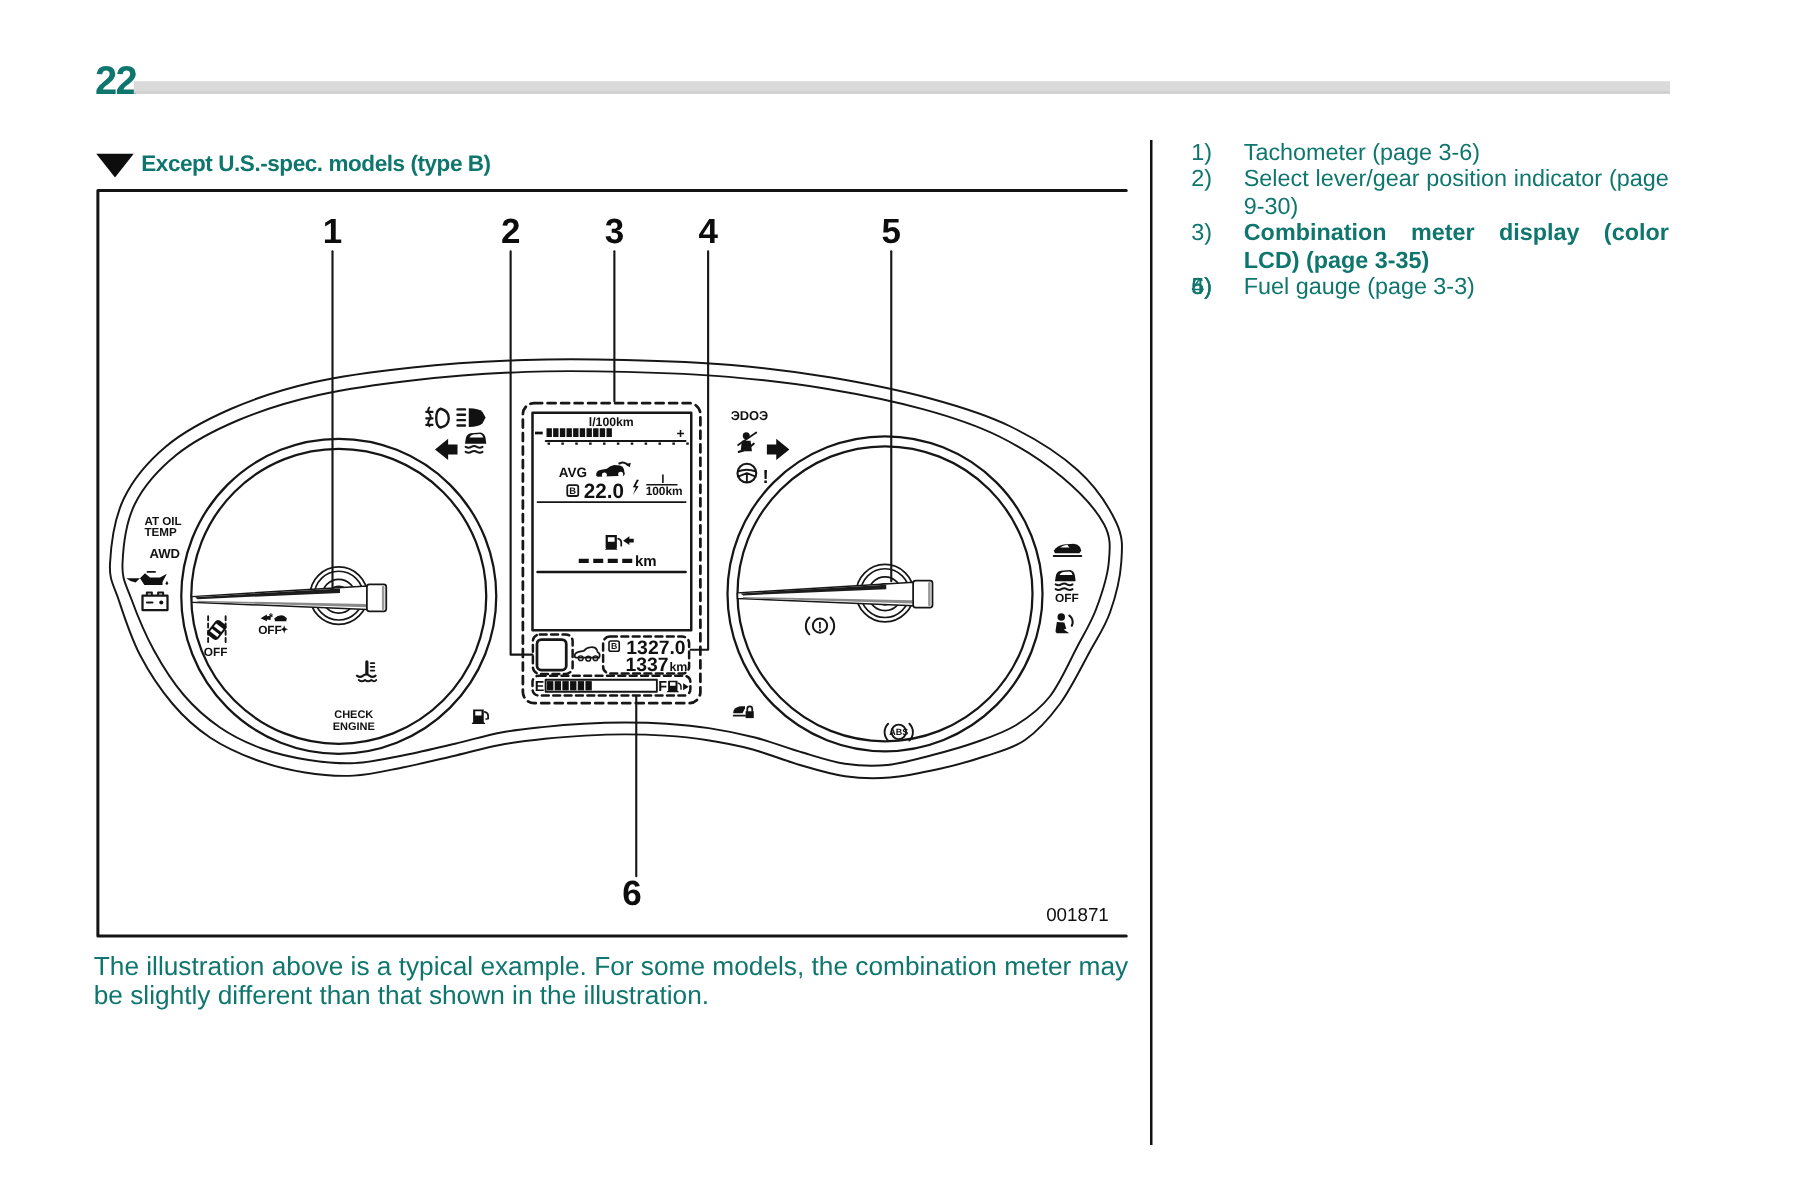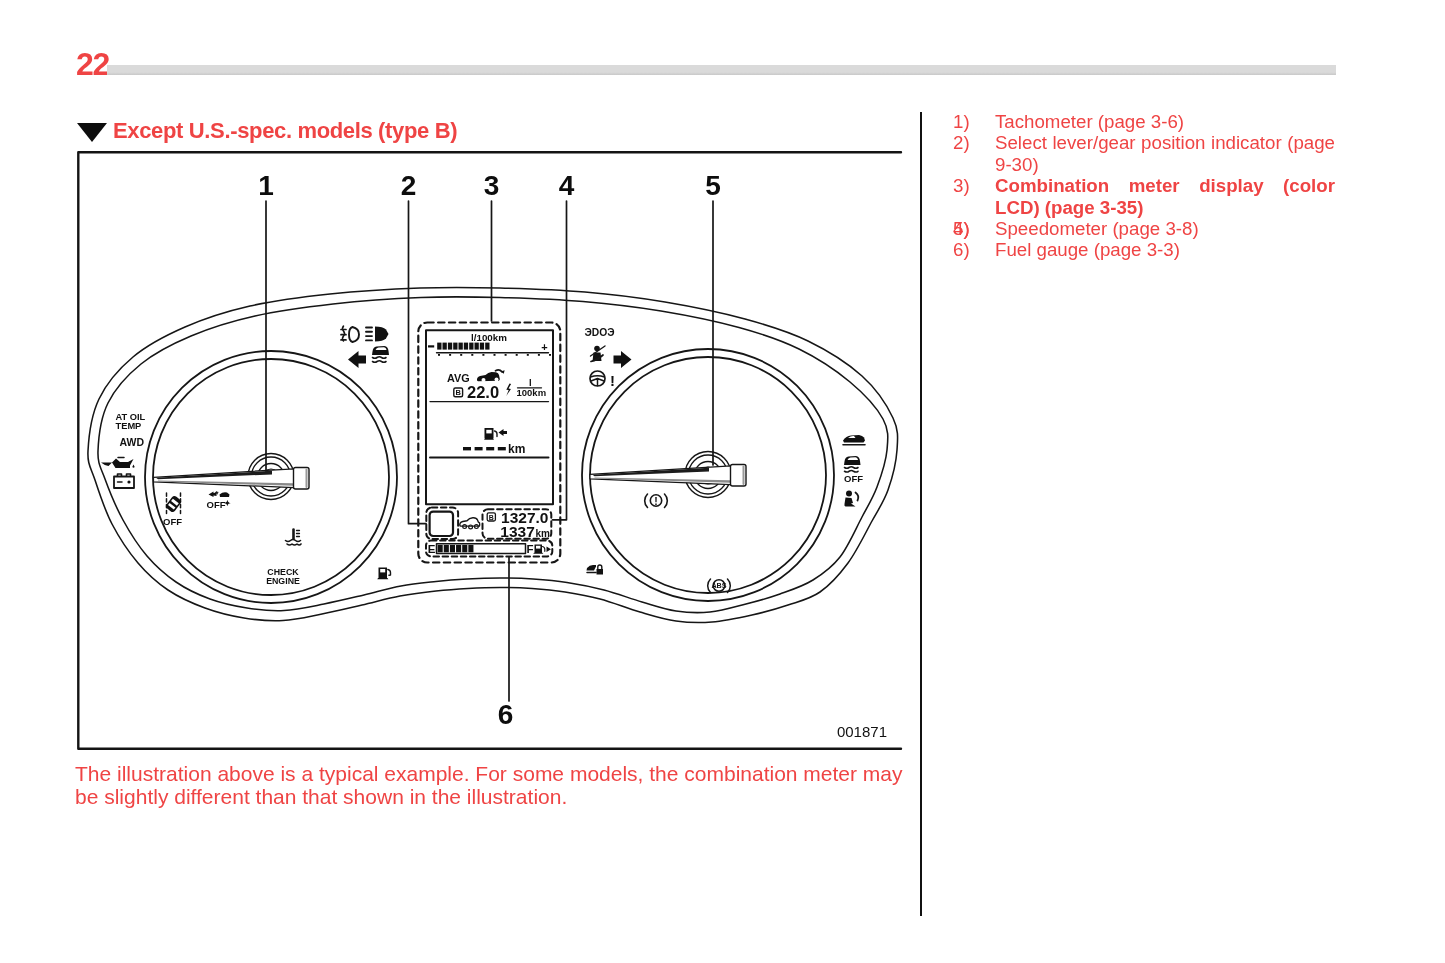--- a/index.html
+++ b/index.html
@@ -1,30 +1,30 @@
 <!DOCTYPE html>
 <html><head>
 <meta charset="utf-8">
 <style>
   html,body { margin:0; padding:0; background:#fff; }
   #page { position:relative; width:1445px; height:963px; background:#ffffff;
-          font-family:"Liberation Sans", sans-serif; color:#ef4444; overflow:hidden; }
+          font-family:"Liberation Sans", sans-serif; color:#0f766e; overflow:hidden; }
   .abs { position:absolute; }
 </style>
 </head>
 <body>
 <div id="page">
 
   <div class="abs" style="left:76px;top:48px;font-size:32px;font-weight:bold;line-height:32px;letter-spacing:-1.4px;">22</div>
 
   <div class="abs" style="left:107px;top:65px;width:1229px;height:10px;background:linear-gradient(#dadada 72%,#c8c8c8);"></div>
 
   <div class="abs" style="left:77px;top:123px;width:0;height:0;border-left:15px solid transparent;border-right:15px solid transparent;border-top:19.5px solid #0d0d0d;"></div>
 
-  <div class="abs" style="left:113px;top:118px;font-size:22px;font-weight:bold;line-height:26px;letter-spacing:-0.35px;">Except U.S.-spec. models (type B)</div>
+  <div class="abs" style="left:113px;top:118px;font-size:18px;font-weight:bold;line-height:26px;letter-spacing:-0.35px;">Except U.S.-spec. models (type B)</div>
 <svg width="1445" height="963" viewBox="0 0 1445 963" xmlns="http://www.w3.org/2000/svg" style="position:absolute;left:0;top:0" fill="none" stroke-linecap="round" stroke-linejoin="round">
 
 <path d="M 901,152.3 L 78.3,152.3 L 78.3,748.8 L 901,748.8" stroke="#141414" stroke-width="2.4"></path>
 
 <path d="M 88.0,451.0 C 88.7,437.5 91.5,414.7 99.0,399.0 C 106.5,383.3 118.7,369.0 133.0,357.0 C 147.3,345.0 165.5,335.5 185.0,327.0 C 204.5,318.5 225.8,311.5 250.0,306.0 C 274.2,300.5 301.7,297.0 330.0,294.0 C 358.3,291.0 391.7,289.0 420.0,288.0 C 448.3,287.0 472.5,287.3 500.0,288.0 C 527.5,288.7 557.5,289.7 585.0,292.0 C 612.5,294.3 638.3,297.5 665.0,302.0 C 691.7,306.5 721.2,312.5 745.0,319.0 C 768.8,325.5 788.5,331.5 808.0,341.0 C 827.5,350.5 847.8,363.2 862.0,376.0 C 876.2,388.8 887.2,405.7 893.0,418.0 C 898.8,430.3 897.8,438.0 897.0,450.0 C 896.2,462.0 892.2,478.2 888.0,490.0 C 883.8,501.8 878.7,508.8 872.0,521.0 C 865.3,533.2 856.7,551.2 848.0,563.0 C 839.3,574.8 830.0,585.0 820.0,592.0 C 810.0,599.0 799.3,601.2 788.0,605.0 C 776.7,608.8 764.7,612.2 752.0,615.0 C 739.3,617.8 724.7,621.0 712.0,622.0 C 699.3,623.0 688.0,622.7 676.0,621.0 C 664.0,619.3 652.7,615.7 640.0,612.0 C 627.3,608.3 612.5,602.3 600.0,599.0 C 587.5,595.7 576.3,593.8 565.0,592.0 C 553.7,590.2 542.8,589.2 532.0,588.5 C 521.2,587.8 510.7,587.5 500.0,587.5 C 489.3,587.5 478.7,587.9 468.0,588.5 C 457.3,589.1 447.3,589.8 436.0,591.0 C 424.7,592.2 412.3,593.7 400.0,596.0 C 387.7,598.3 375.0,602.0 362.0,605.0 C 349.0,608.0 335.2,611.4 322.0,614.0 C 308.8,616.6 296.0,619.8 283.0,620.5 C 270.0,621.2 257.0,620.1 244.0,618.0 C 231.0,615.9 217.7,612.7 205.0,608.0 C 192.3,603.3 179.2,597.5 168.0,590.0 C 156.8,582.5 147.3,574.0 138.0,563.0 C 128.7,552.0 119.2,537.8 112.0,524.0 C 104.8,510.2 99.0,492.2 95.0,480.0 C 91.0,467.8 87.3,464.5 88.0,451.0 Z" stroke="#161616" stroke-width="1.55"></path>
 
 <path d="M 98.0,451.0 C 98.5,438.3 100.8,417.5 108.0,403.0 C 115.2,388.5 127.2,375.2 141.0,364.0 C 154.8,352.8 172.0,344.0 191.0,336.0 C 210.0,328.0 231.3,321.3 255.0,316.0 C 278.7,310.7 305.3,307.1 333.0,304.0 C 360.7,300.9 393.2,298.6 421.0,297.5 C 448.8,296.4 473.0,296.8 500.0,297.5 C 527.0,298.2 556.2,299.2 583.0,301.5 C 609.8,303.8 635.0,306.7 661.0,311.0 C 687.0,315.3 716.0,321.2 739.0,327.5 C 762.0,333.8 780.5,339.9 799.0,349.0 C 817.5,358.1 836.0,370.3 850.0,382.0 C 864.0,393.7 876.8,407.7 883.0,419.0 C 889.2,430.3 888.0,438.7 887.0,450.0 C 886.0,461.3 881.2,475.8 877.0,487.0 C 872.8,498.2 868.2,505.3 862.0,517.0 C 855.8,528.7 848.2,546.5 840.0,557.0 C 831.8,567.5 823.0,573.8 813.0,580.0 C 803.0,586.2 791.2,590.0 780.0,594.0 C 768.8,598.0 757.7,601.0 746.0,604.0 C 734.3,607.0 721.7,610.8 710.0,612.0 C 698.3,613.2 687.3,612.7 676.0,611.0 C 664.7,609.3 654.0,605.5 642.0,602.0 C 630.0,598.5 616.5,593.2 604.0,590.0 C 591.5,586.8 578.8,584.3 567.0,582.5 C 555.2,580.7 544.2,579.8 533.0,579.0 C 521.8,578.2 511.0,578.0 500.0,578.0 C 489.0,578.0 477.7,578.4 467.0,579.0 C 456.3,579.6 447.0,580.3 436.0,581.5 C 425.0,582.7 413.0,583.8 401.0,586.0 C 389.0,588.2 376.8,592.0 364.0,595.0 C 351.2,598.0 337.3,601.4 324.0,604.0 C 310.7,606.6 296.8,609.8 284.0,610.5 C 271.2,611.2 259.3,609.9 247.0,608.0 C 234.7,606.1 221.8,603.3 210.0,599.0 C 198.2,594.7 186.5,589.2 176.0,582.0 C 165.5,574.8 155.8,566.3 147.0,556.0 C 138.2,545.7 130.0,532.8 123.0,520.0 C 116.0,507.2 109.2,490.5 105.0,479.0 C 100.8,467.5 97.5,463.7 98.0,451.0 Z" stroke="#161616" stroke-width="1.55"></path>
 
 <circle cx="271" cy="477" r="126" stroke="#161616" stroke-width="1.8"></circle>
 <circle cx="271" cy="477" r="118" stroke="#161616" stroke-width="1.8"></circle>
@@ -298,21 +298,20 @@
         <span style="position:absolute;left:0;">3)</span>
         <div style="text-align:justify;font-weight:bold;">Combination meter display (color LCD) <span style="white-space:nowrap">(page 3-35)</span></div>
       </div>
 
     <div style="position:relative;padding-left:42px;">
         <span style="position:absolute;left:0;">4)</span>
       </div>
 
     <div style="position:relative;padding-left:42px;">
         <span style="position:absolute;left:0;">5)</span>
-        <div style="text-align:justify;">Speedometer (page 3-8)</div>
       </div>
 
     <div style="position:relative;padding-left:42px;">
         <span style="position:absolute;left:0;">6)</span>
         <div style="text-align:justify;">Fuel gauge (page 3-3)</div>
       </div>
   </div>
 </div>
 
 </body></html>

